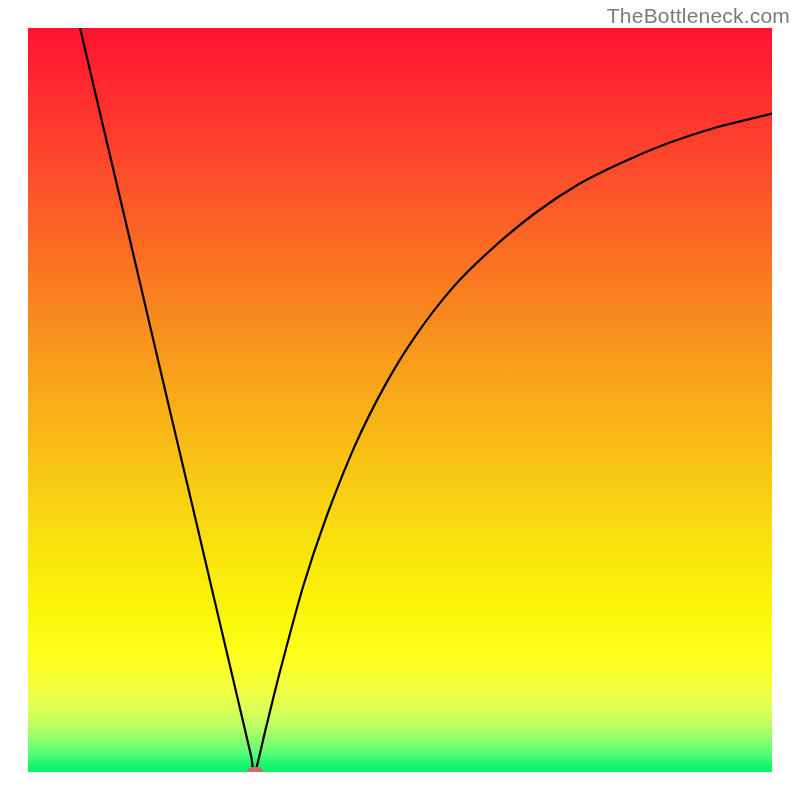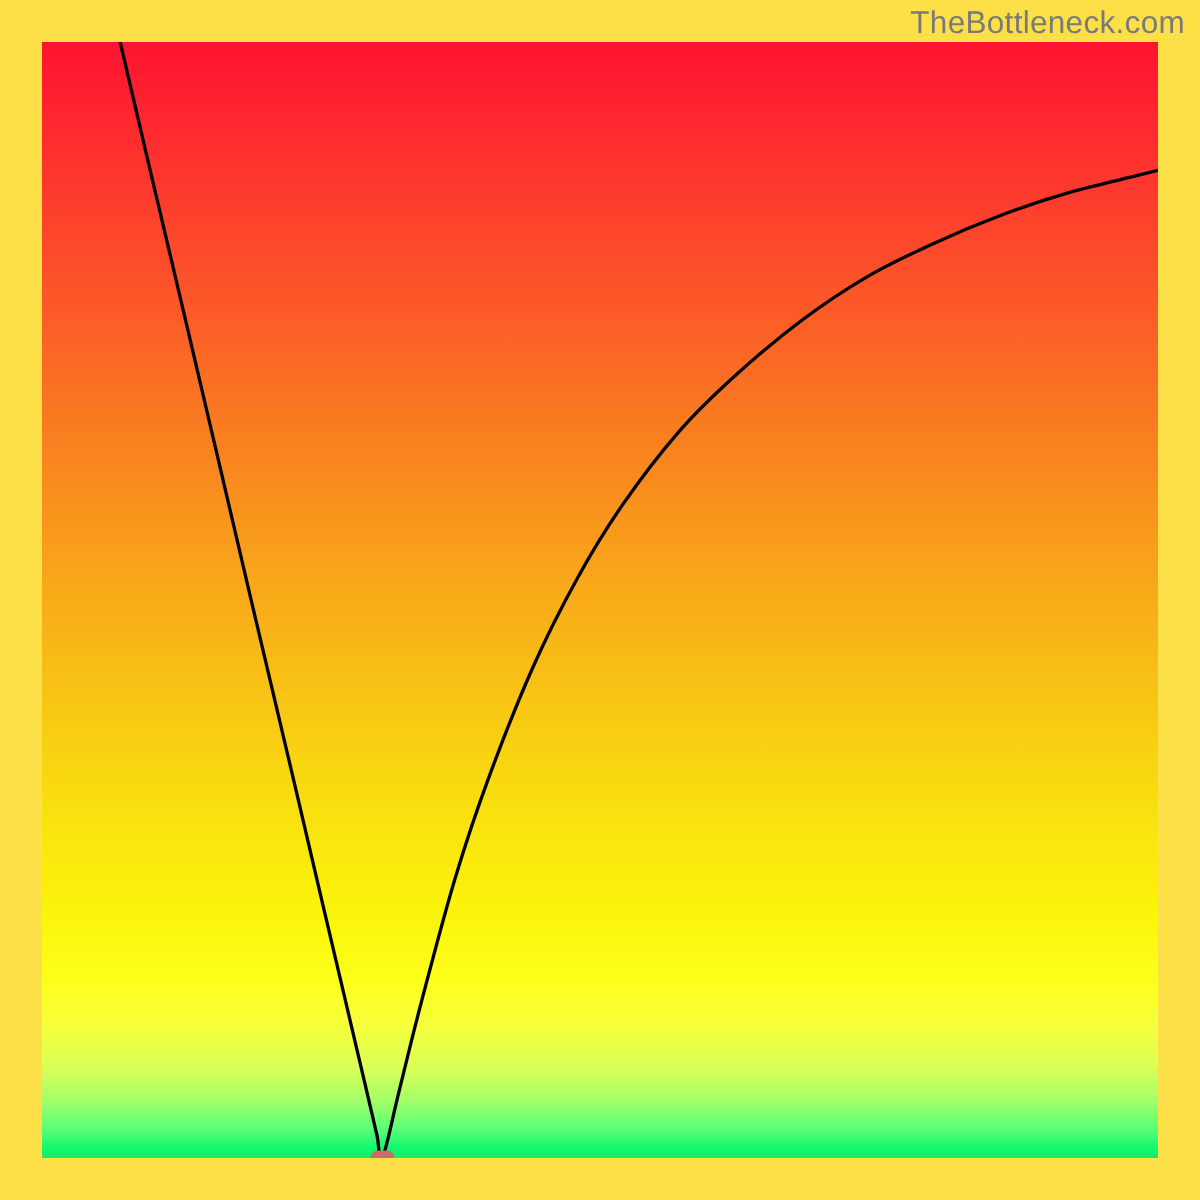--- a/index.html
+++ b/index.html
@@ -8,21 +8,21 @@
     width: 800px;
     height: 800px;
     background: #000;
     overflow: hidden;
     font-family: Arial, Helvetica, sans-serif;
   }
   .outer {
     position: relative;
     width: 800px;
     height: 800px;
-    background: #fde047;
+    background: #ffffff;
   }
   .watermark {
     position: absolute;
     top: 4px;
     right: 10px;
     color: #7a7a7a;
     font-size: 21px;
     font-weight: 400;
     letter-spacing: 0.2px;
     z-index: 10;

